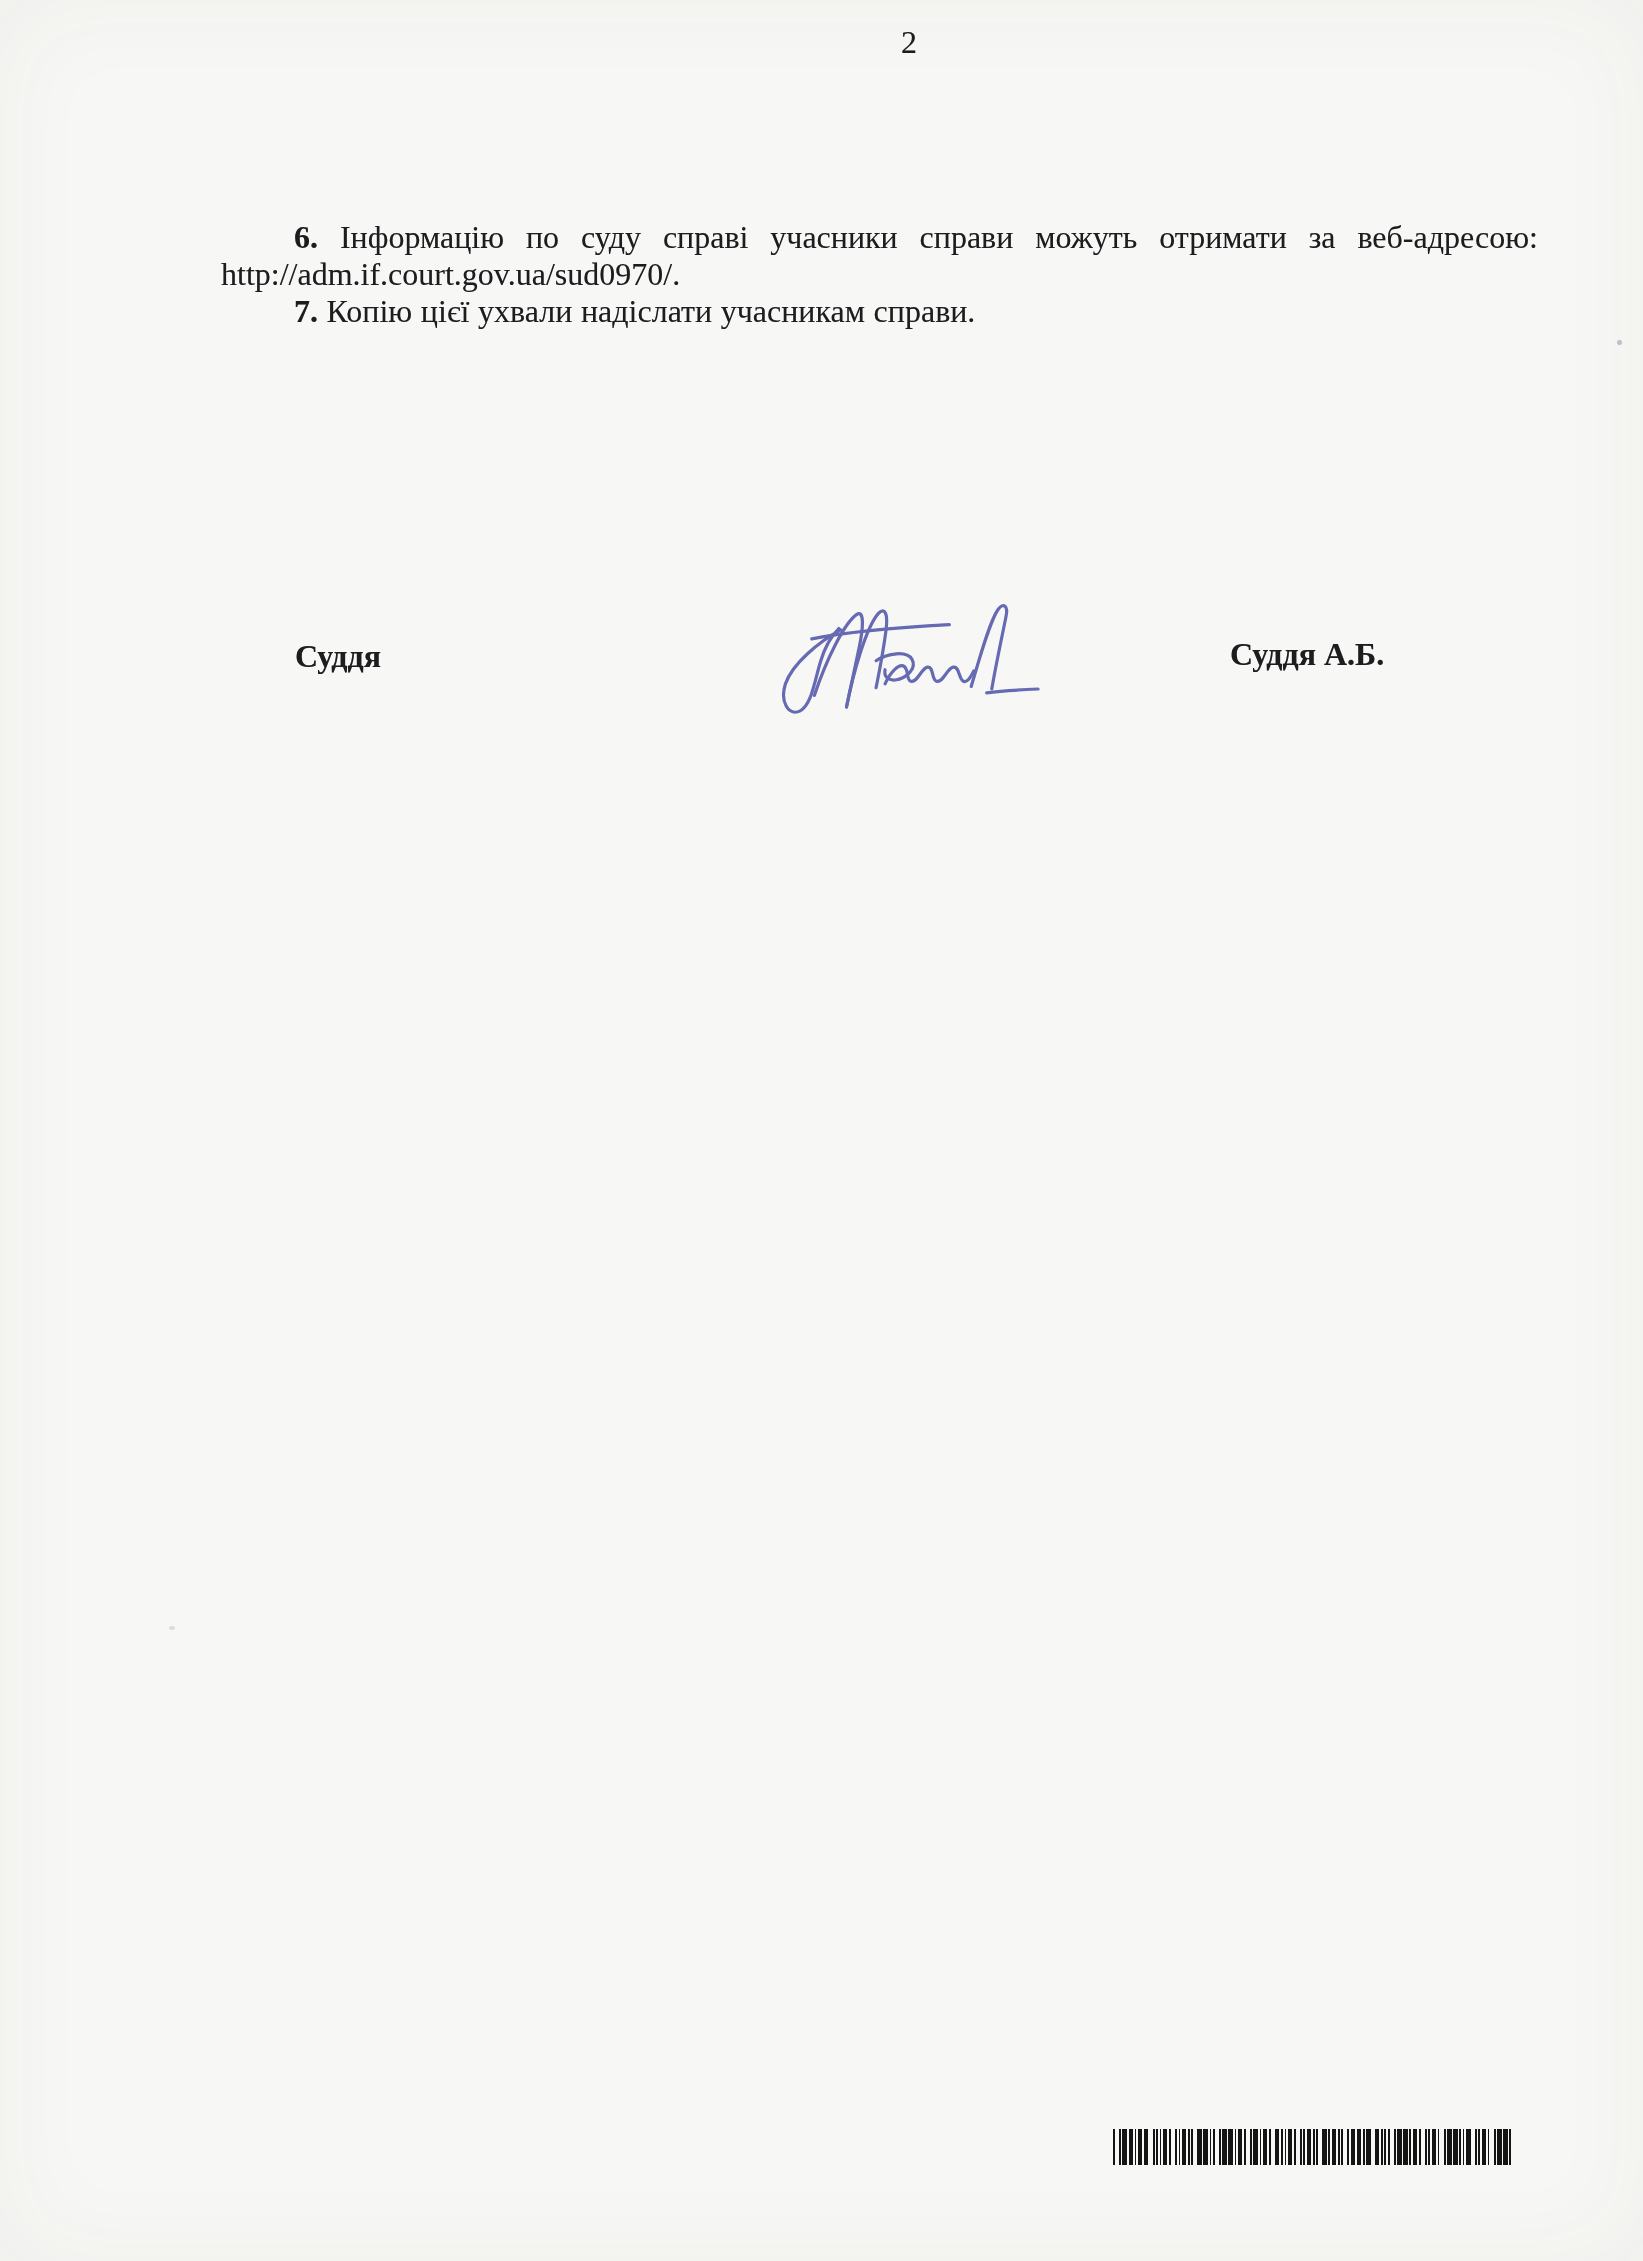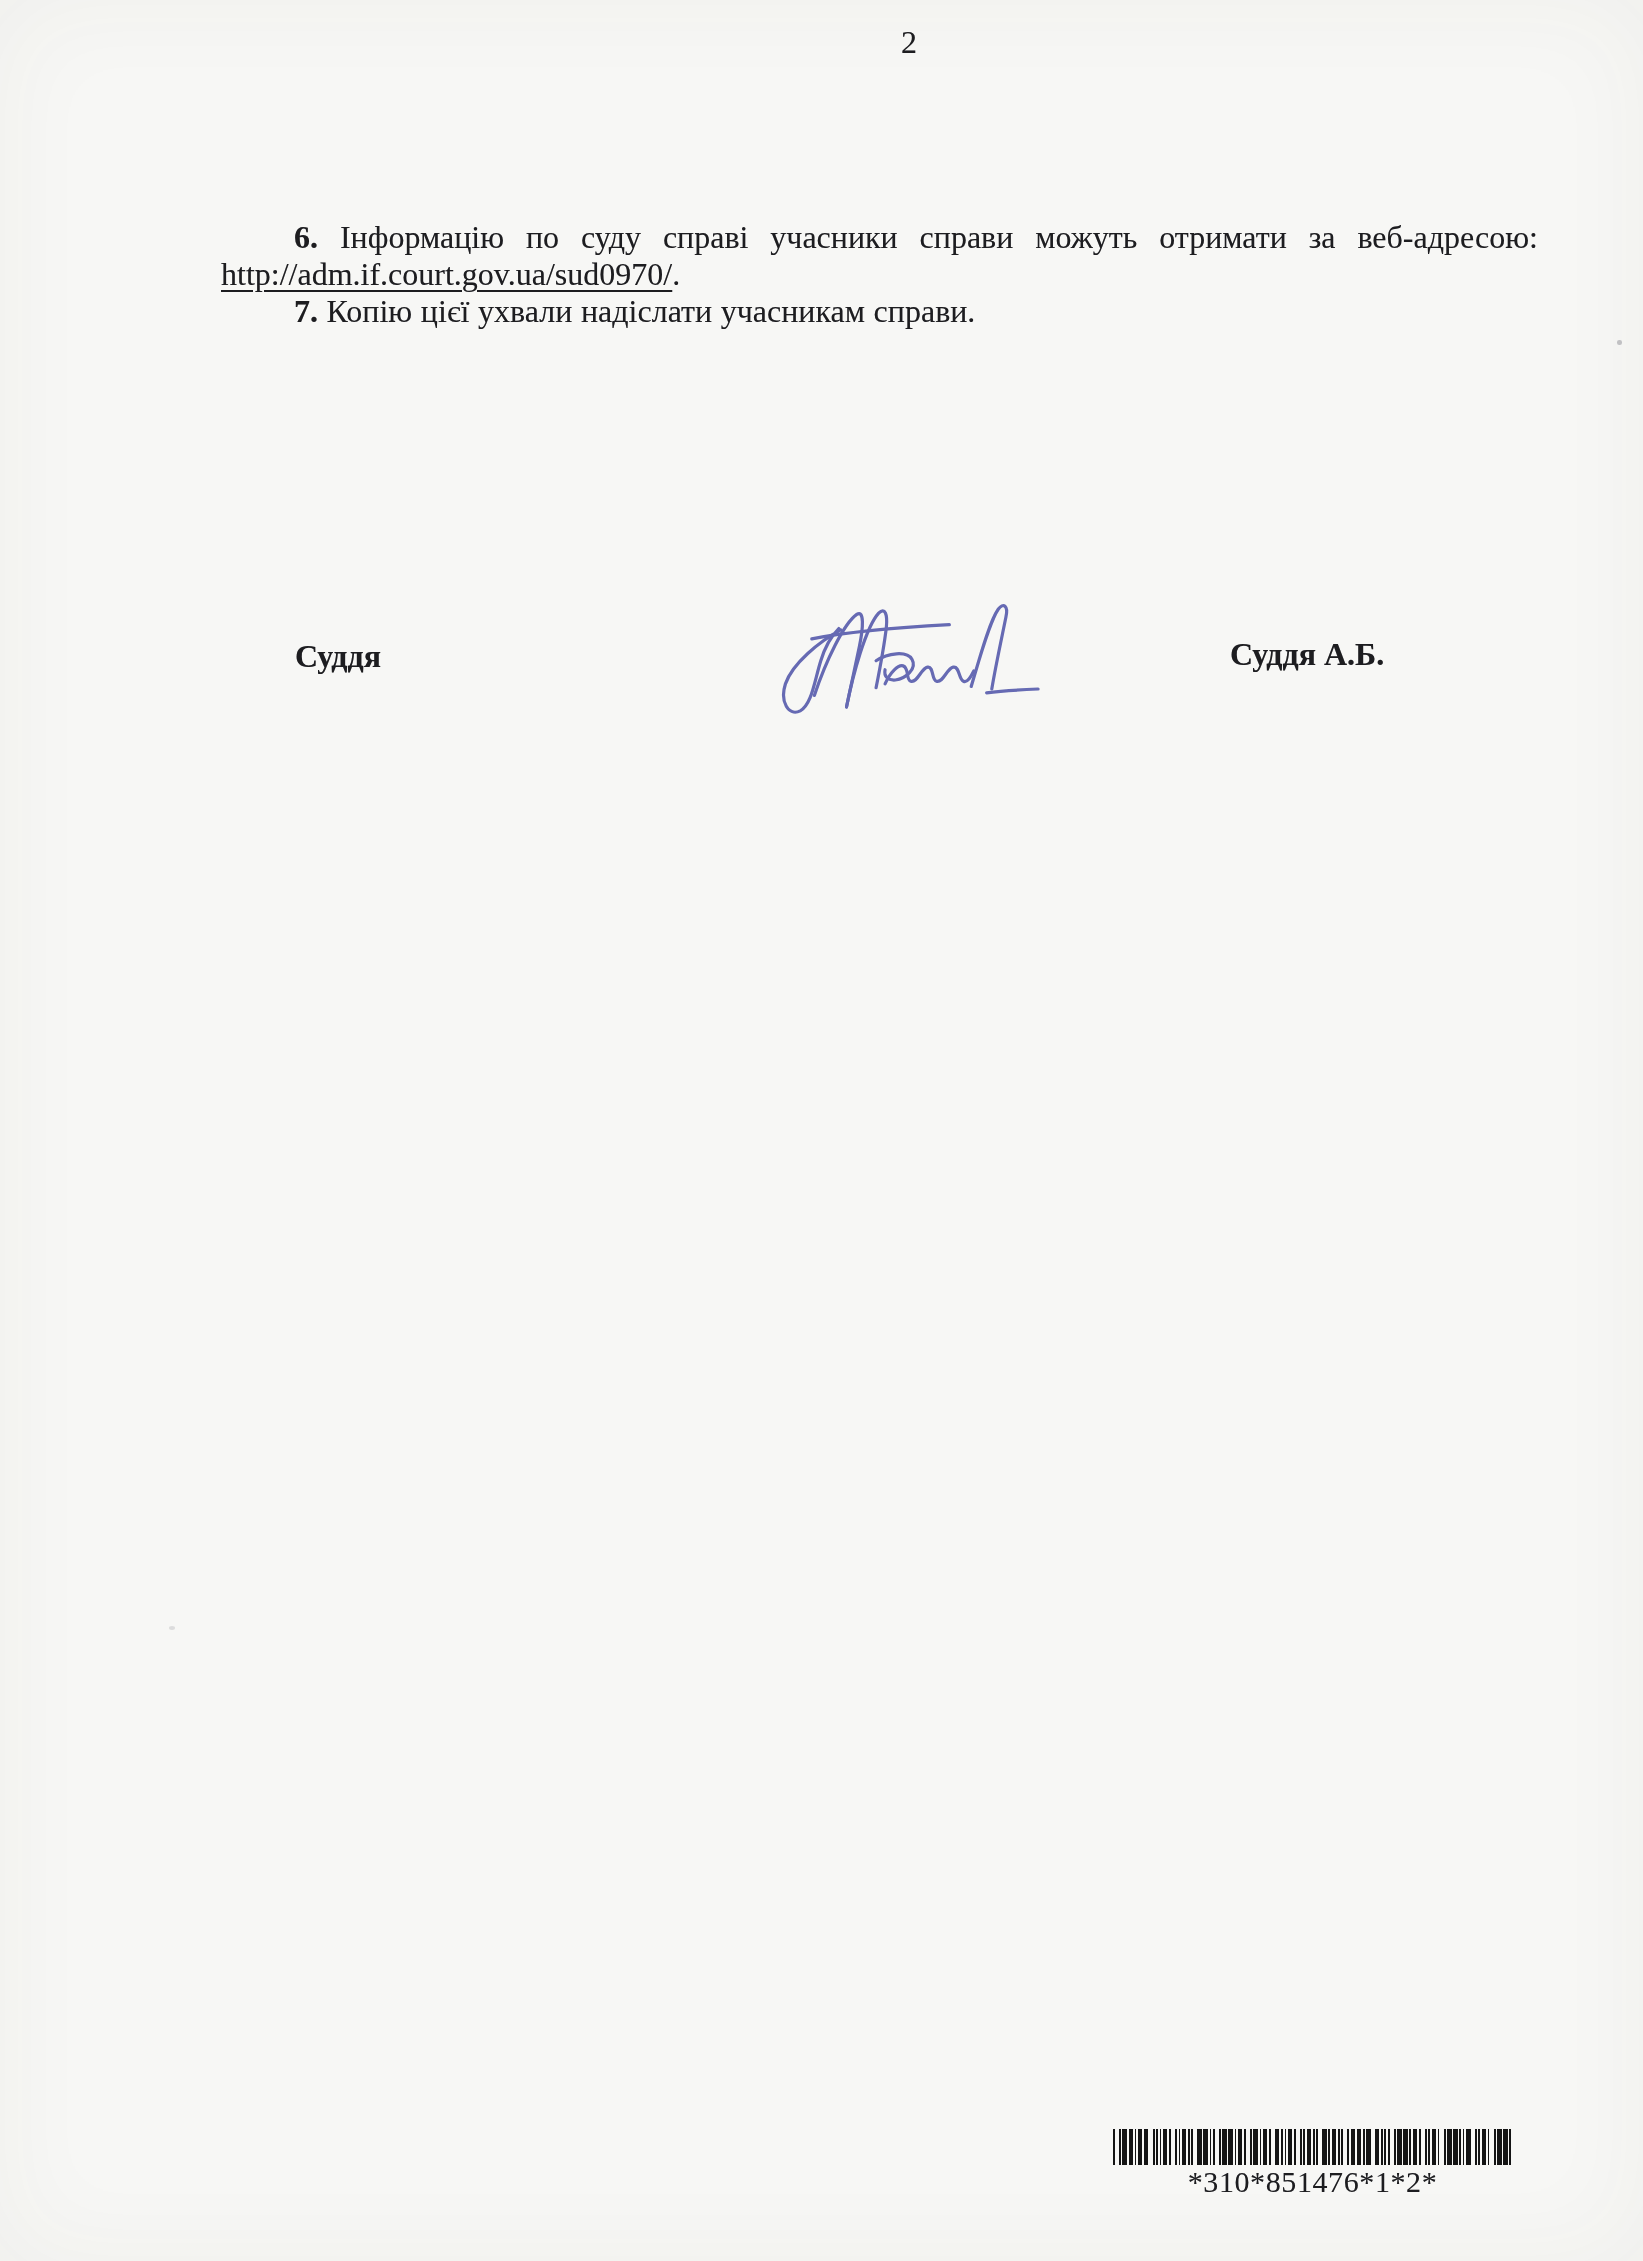--- a/index.html
+++ b/index.html
@@ -25,21 +25,21 @@
   }
   .text-body{
     position:absolute;left:221px;top:219px;width:1317px;
     font-size:32px;line-height:37px;
     text-align:justify;
     text-shadow:0 0 0.6px rgba(25,25,35,.35);
     word-spacing:0.6px;
   }
   .para{margin:0;text-indent:73px;}
   .b{font-weight:bold;}
-  .u{text-decoration:underline;text-decoration-thickness:1.9px;text-underline-offset:4.5px;}
+  .u{text-decoration-thickness:1.9px;text-underline-offset:4.5px;}
   .nw{white-space:nowrap;}
   .sig-label{
     position:absolute;left:295px;top:638px;
     font-size:32px;line-height:37px;font-weight:bold;
     text-shadow:0 0 0.6px rgba(25,25,35,.35);
   }
   .judge-name{
     position:absolute;left:1230px;top:636px;
     font-size:32px;line-height:37px;font-weight:bold;
     text-shadow:0 0 0.6px rgba(25,25,35,.35);
@@ -252,19 +252,18 @@
       <div class="bar" style="width: 1.7px;"></div>
       <div class="gap" style="width: 4.4px;"></div>
       <div class="bar" style="width: 1.7px;"></div>
       <div class="gap" style="width: 1.7px;"></div>
       <div class="bar" style="width: 4.4px;"></div>
       <div class="gap" style="width: 1.7px;"></div>
       <div class="bar" style="width: 4.4px;"></div>
       <div class="gap" style="width: 1.7px;"></div>
       <div class="bar" style="width: 1.7px;"></div>
     </div>
-  <div class="barcode-label">*310*851476*1*2*</div>
 
   <div class="speck s1"></div>
   <div class="speck s2"></div>
 
 </div>
 
 
 </body></html>

